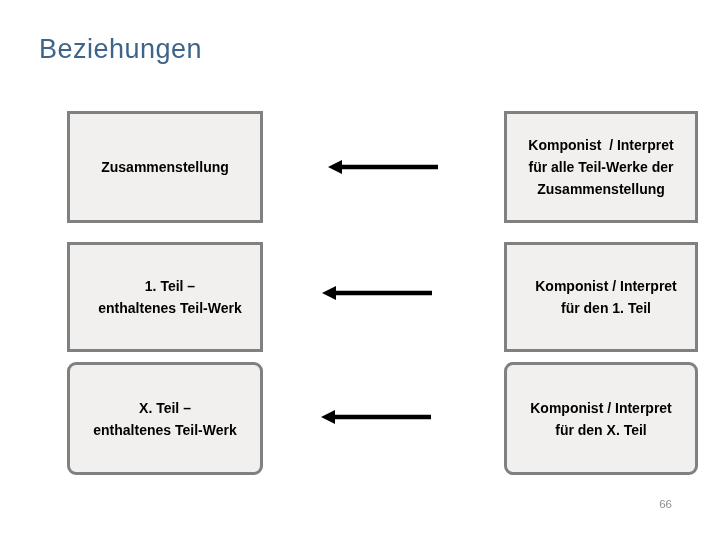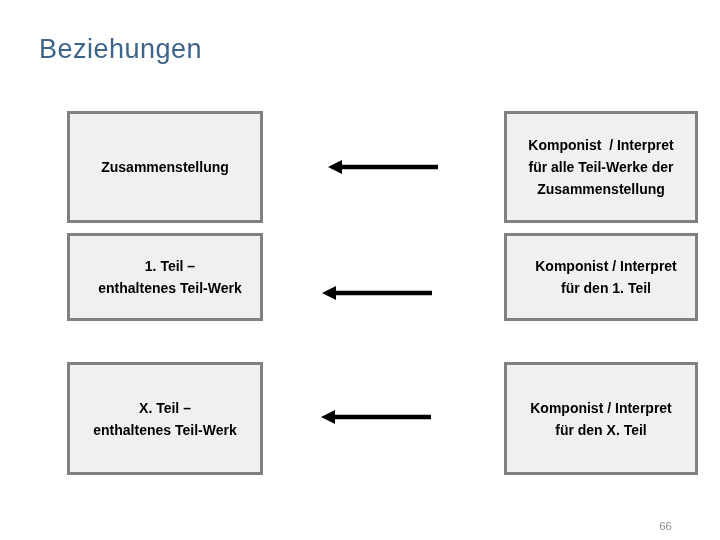--- a/index.html
+++ b/index.html
@@ -39,22 +39,22 @@
     align-items: center;
     justify-content: center;
   }
   .box .box-text {
     white-space: pre-wrap;
     width: 100%;
   }
   .col-left  { left: 67px;  width: 196px; }
   .col-right { left: 460px; width: 194px; margin-left: 44px; }
   .row1 { top: 111px; height: 112px; }
-  .row2 { top: 233px; height: 88px; padding-left: 10px; }
-  .row3 { top: 362px; height: 113px; }
+  .row2 { top: 242px; height: 110px; padding-left: 10px; }
+  .row3 { top: 362px; height: 113px; border-radius: 9px; }
   .arrow {
     position: absolute;
     width: 112px;
     height: 16px;
     color: var(--arrow, #000000);
   }
   .arrow svg { display: block; width: 100%; height: 100%; }
   .arrow1 { left: 328px; top: 159px; }
   .arrow2 { left: 322px; top: 285px; }
   .arrow3 { left: 321px; top: 409px; }
@@ -63,21 +63,21 @@
     left: 40px;
     top: 505px;
     font-size: 9.5px;
     font-weight: 700;
     letter-spacing: 0.2px;
     color: var(--footer-text, #8091ac);
   }
   .page-number {
     position: absolute;
     right: 48px;
-    top: 520px;
+    top: 498px;
     font-size: 11.5px;
     font-weight: 400;
     color: var(--page-number, #8f8f8f);
   }
 </style>
 </head>
 <body>
 
 <div class="slide">
 

